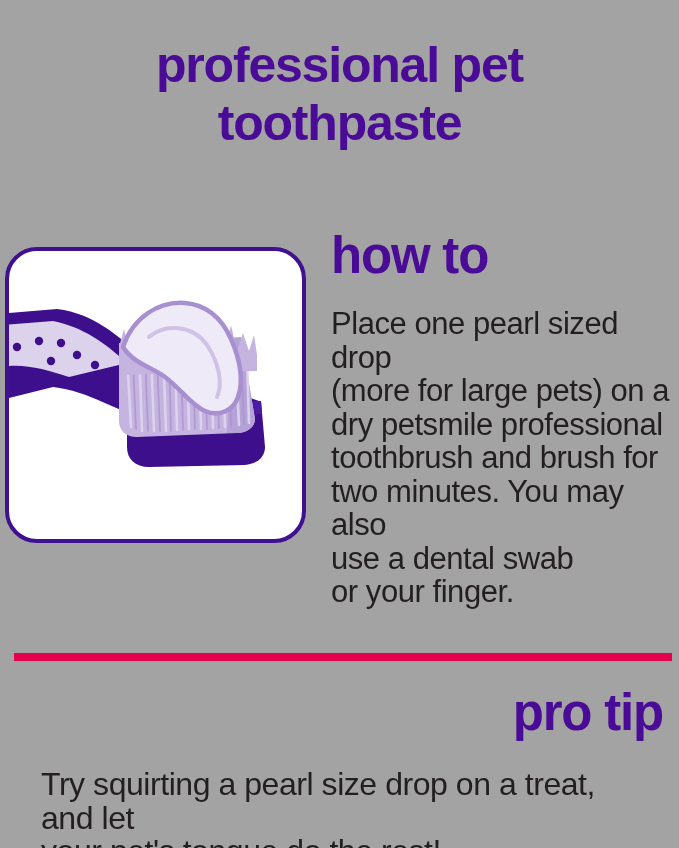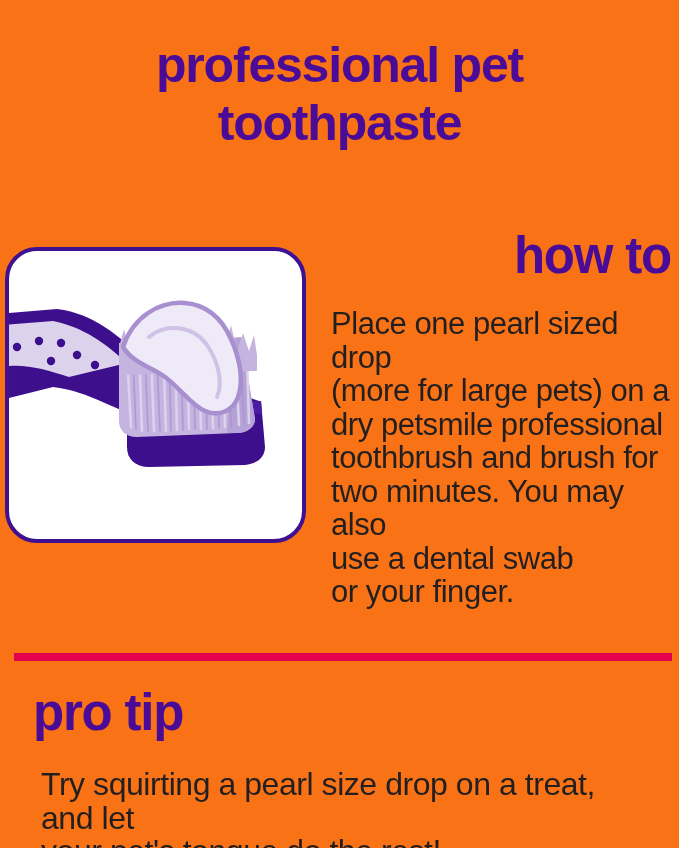--- a/index.html
+++ b/index.html
@@ -12,21 +12,21 @@
     height: 848px;
     position: relative;
     overflow: hidden;
     font-family: "Liberation Sans", sans-serif;
     -webkit-font-smoothing: antialiased;
   }
 
   .page {
     position: absolute;
     inset: 0;
-    background: #f97316;
+    background: #a3a3a3;
   }
 
   
   .product-title {
     position: absolute;
     left: 0;
     top: 2px;
     width: 679px;
     text-align: center;
     color: #4a0b96;
@@ -118,20 +118,21 @@
 
   .protip-heading {
     margin: 0;
     padding: 0;
     color: #4a0b96;
     font-family: "Liberation Sans", sans-serif;
     font-weight: 700;
     font-size: 51px;
     line-height: 60px;
     letter-spacing: -1.2px;
+    text-align: right;
   }
 
   .protip-paragraph {
     margin: 8px;
     padding: 0;
     margin-top: 25px;
     color: #231f20;
     font-family: "Liberation Sans", sans-serif;
     font-size: 32px;
     line-height: 33.5px;
@@ -232,21 +233,21 @@
                    C 142,116 124,112 114,96 Z" fill="#EFEAF8" stroke="#A78FD0" stroke-width="4.5" stroke-linejoin="round"></path>
 
           <path d="M 140,86
                    C 156,72 184,74 198,94
                    C 210,112 214,132 208,146" fill="none" stroke="#CFC2E6" stroke-width="4" stroke-linecap="round"></path>
         </g>
       </svg>
     </div>
 
     <div class="howto-body">
-      <h2 class="howto-heading" style="color: rgb(74, 11, 150); text-align: right;">how to</h2>
+      <h2 class="howto-heading" style="color: rgb(74, 11, 150);">how to</h2>
       <p class="howto-paragraph" style="color: rgb(35, 31, 32);">Place one pearl sized drop
 (more for large pets) on a
 <b>dry petsmile professional
 toothbrush</b> and brush for
 two minutes. You may also
 use a dental swab
 or your finger.</p>
     </div>
 
   </section>

